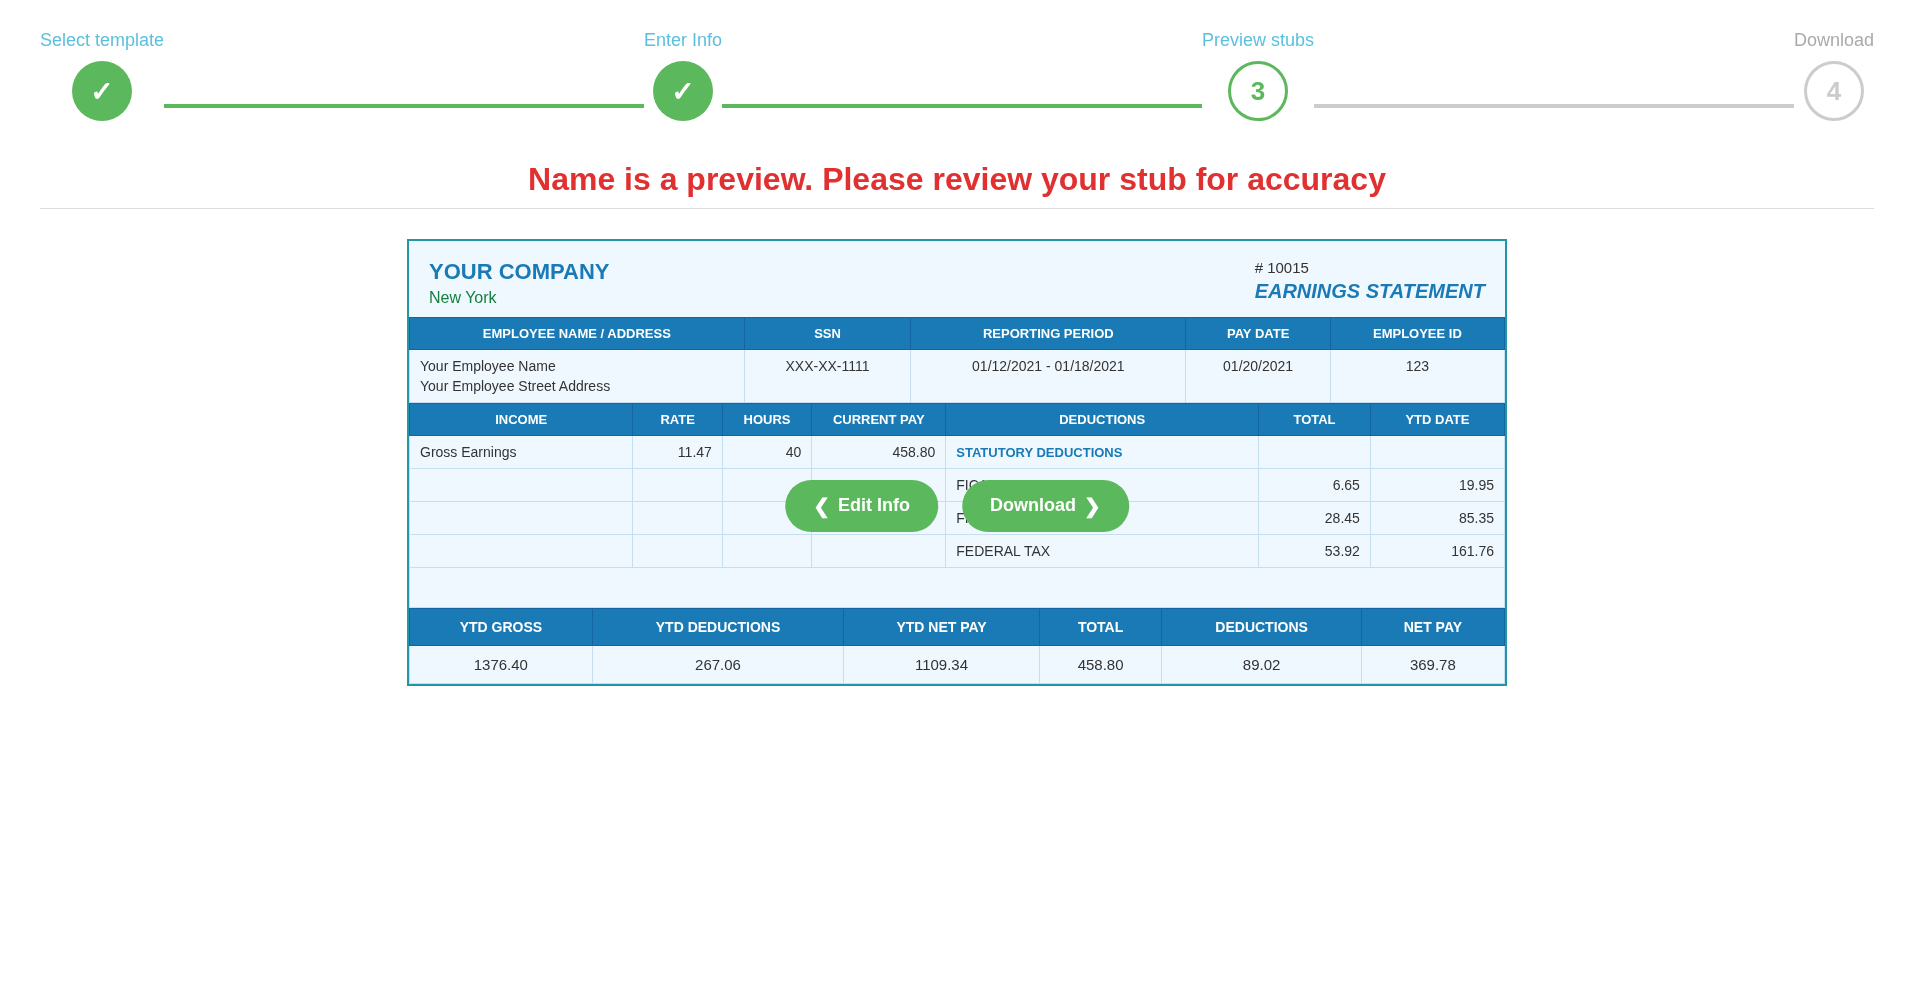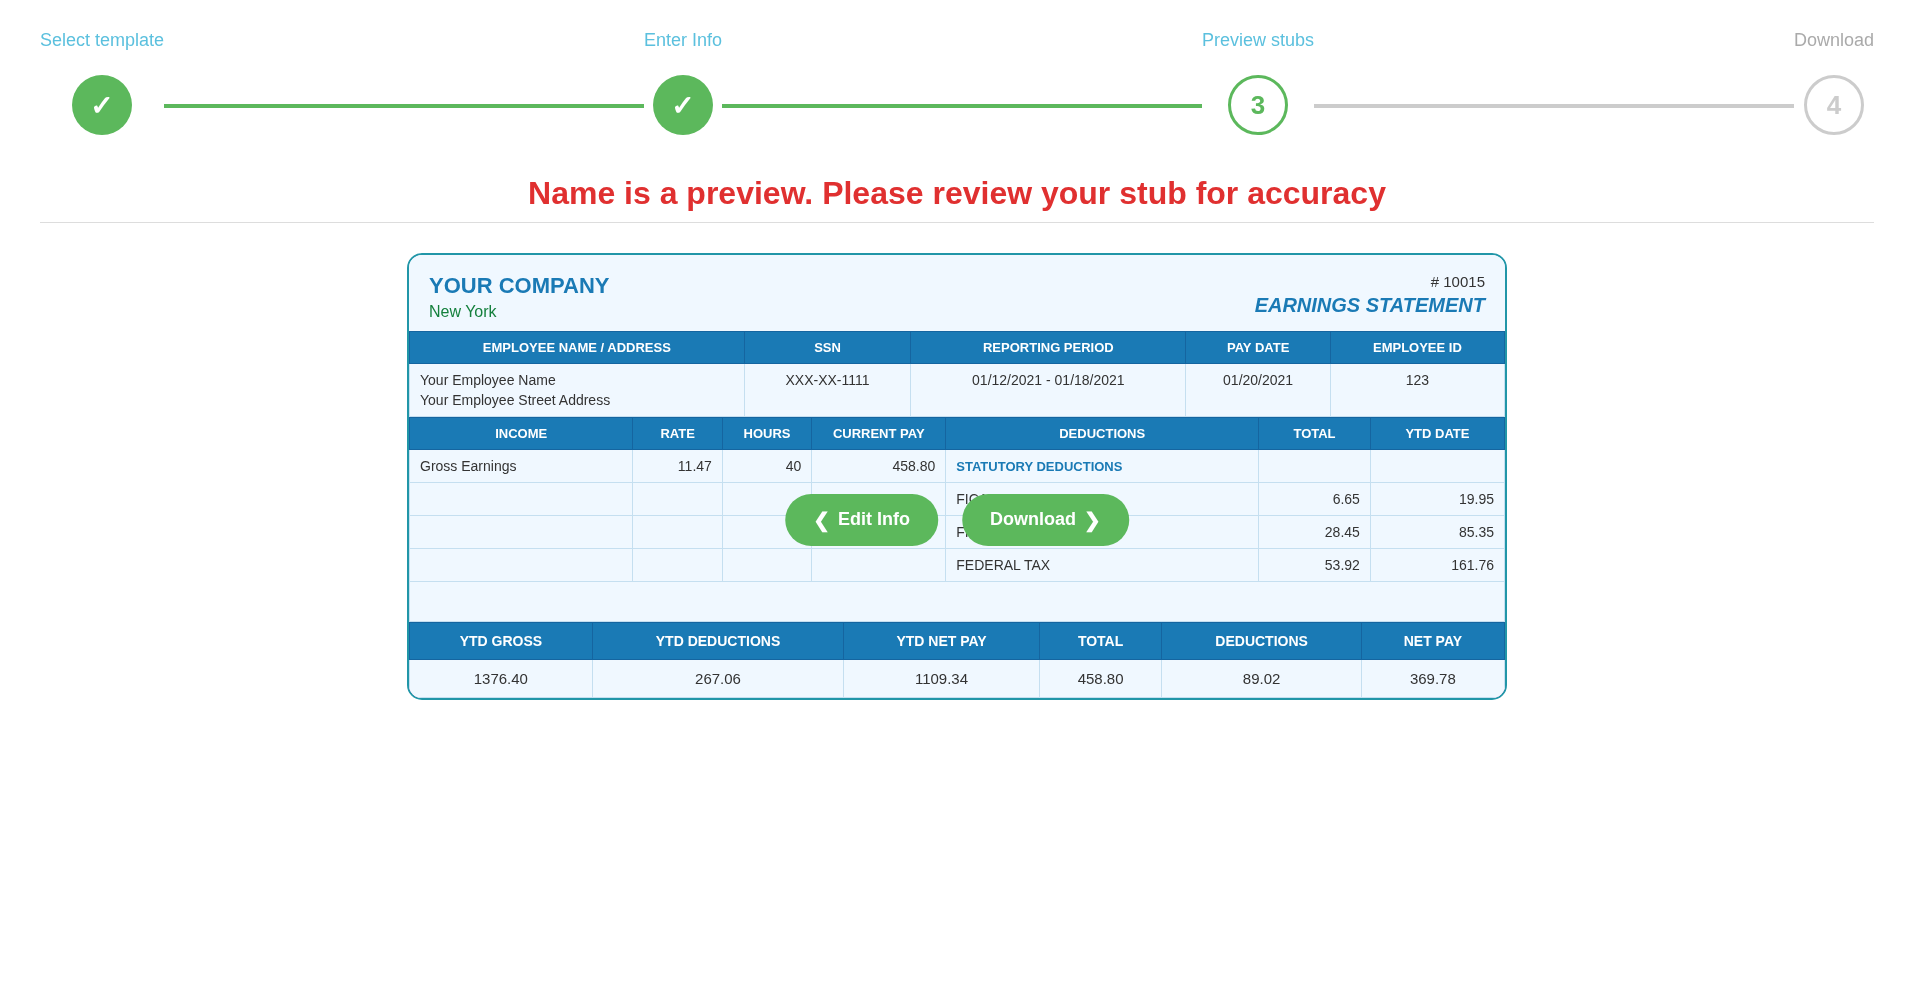--- a/index.html
+++ b/index.html
@@ -12,21 +12,21 @@
     }
 
     
     .progress-section {
       padding: 30px 40px 20px;
       position: relative;
     }
     .step-label {
       font-size: 18px;
       color: #5bc0de;
-      margin-bottom: 24px;
+      margin-bottom: 10px;
       white-space: nowrap;
     }
     .step-label.inactive {
       color: #aaa;
     }
     .step-circle {
       width: 60px;
       height: 60px;
       border-radius: 50%;
       background: #5cb85c;
@@ -76,21 +76,21 @@
       border: none;
       border-top: 1px solid #ddd;
       margin: 0 40px 30px;
     }
 
     
     .stub-container {
       width: 1100px;
       margin: 0 auto;
       border: 2px solid #2196a8;
-      border-radius: 15px;
+      border-radius: 0;
       background: #f0f8ff;
       position: relative;
       overflow: hidden;
     }
 
     
     .watermark {
       position: absolute;
       top: 0; left: 0; right: 0; bottom: 0;
       display: flex;
@@ -125,21 +125,21 @@
       color: #1a7ab5;
       font-size: 22px;
       font-weight: bold;
     }
     .company-location {
       color: #15803d;
       font-size: 16px;
       margin-top: 4px;
     }
     .stub-header-right {
-      text-align: right;
+      text-align: left;
     }
     .stub-number {
       color: #333;
       font-size: 15px;
       margin-bottom: 4px;
     }
     .earnings-statement {
       color: #1a7ab5;
       font-size: 20px;
       font-weight: bold;

